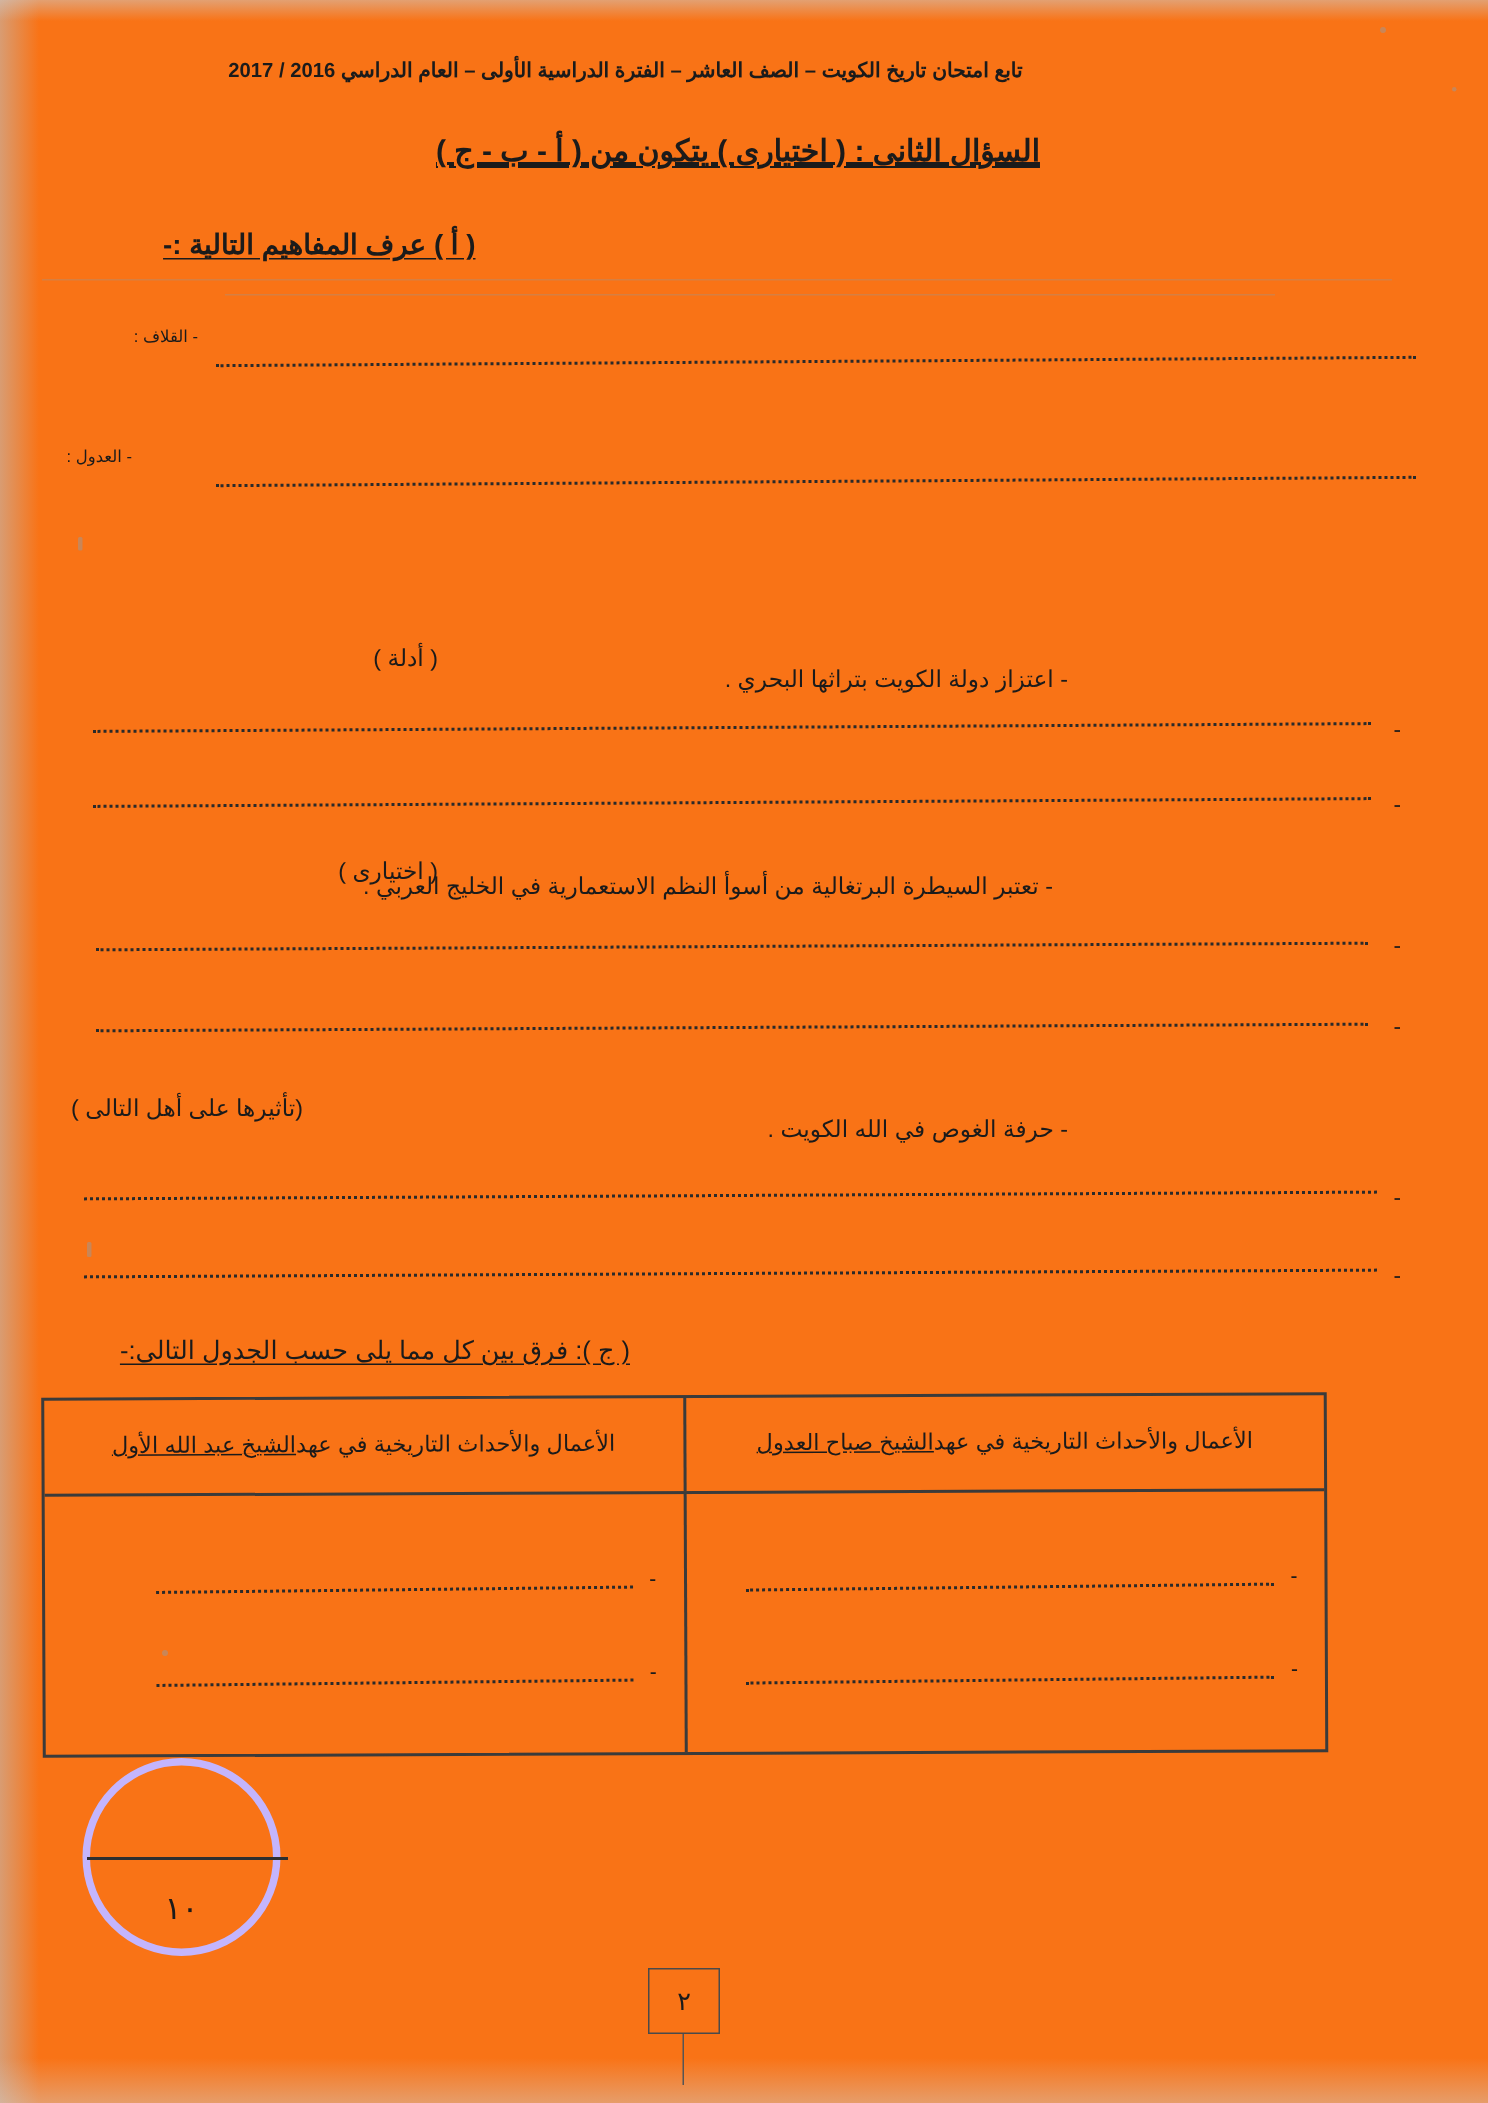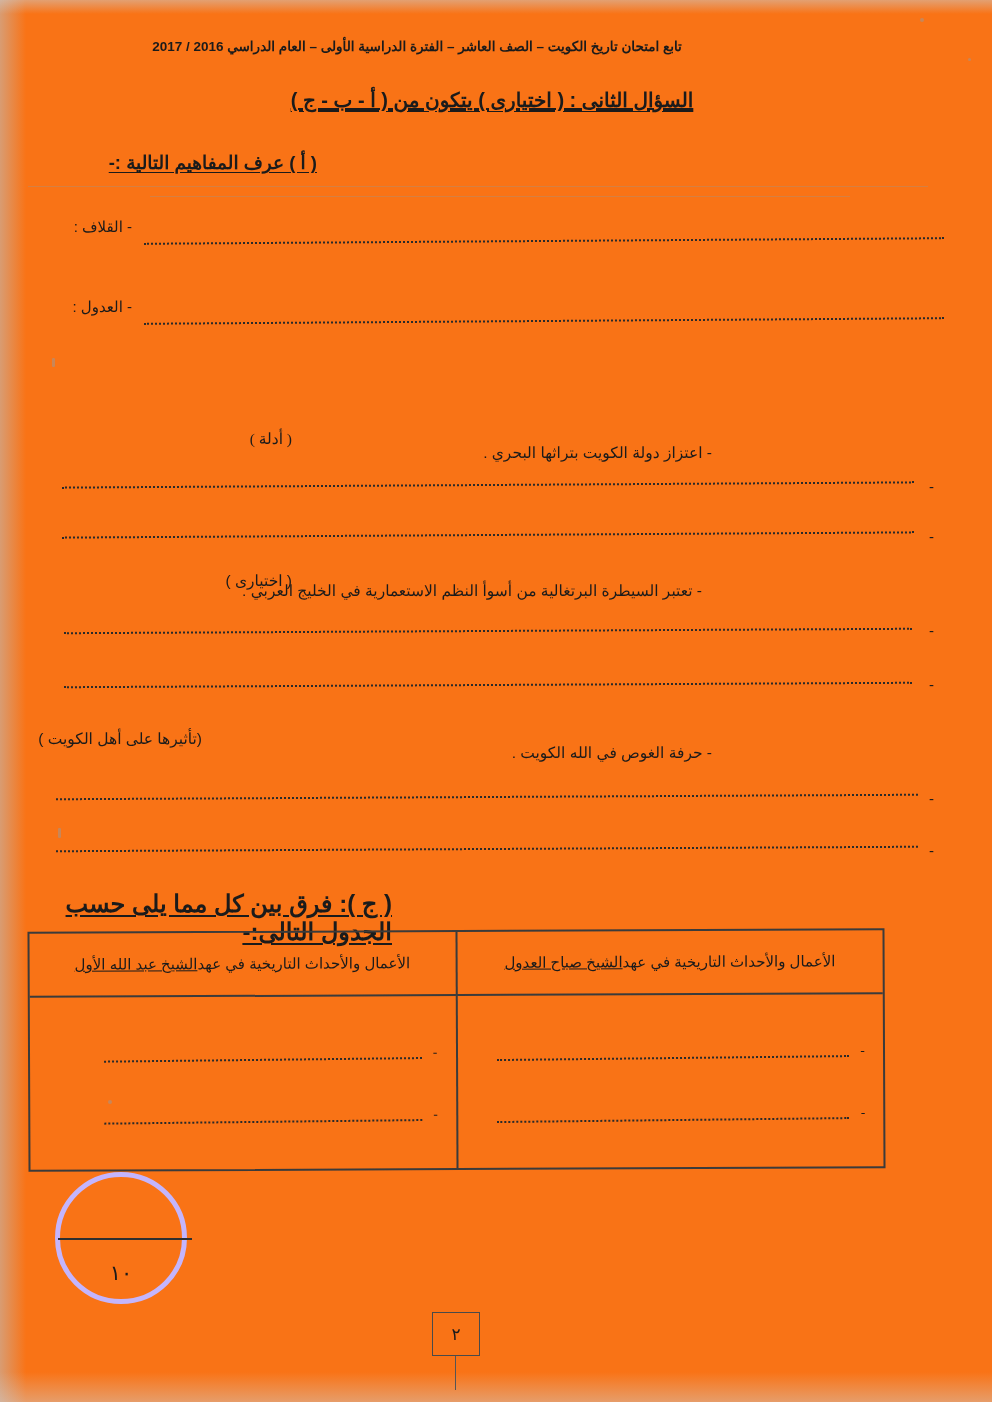--- a/index.html
+++ b/index.html
@@ -81,25 +81,25 @@
     top: 152px;
     right: 675px;
     font-size: 18.5px;
     font-weight: bold;
     text-decoration: underline;
     text-underline-offset: 3px;
   }
 
   .concept {
     position: absolute;
-    font-size: 15px;
+    font-size: 11px;
     white-space: nowrap;
   }
   .concept-1 { top: 218px; right: 860px; }
-  .concept-2 { top: 298px; right: 860px; }
+  .concept-2 { top: 298px; right: 904px; }
 
   .dots {
     position: absolute;
     border-bottom: 2.5px dotted #2a2a2a;
     height: 0;
   }
 
   
   .part-b-title {
     position: absolute;
@@ -123,23 +123,23 @@
   }
   .dash-mark {
     position: absolute;
     font-size: 15px;
   }
 
   
   .part-c-title {
     position: absolute;
     top: 890px;
-    right: 600px;
-    font-size: 24px;
-    font-weight: bold;
+    right: 572px;
+    font-size: 17px;
+    font-weight: normal;
     text-decoration: underline;
     text-underline-offset: 3px;
   }
 
   .table-wrap {
     position: absolute;
     top: 930px;
     left: 28px;
     width: 857px;
     height: 240px;
@@ -268,35 +268,35 @@
   <div class="part-a-title">( أ ) عرف المفاهيم التالية :-</div>
 
   <div class="concept concept-1">- القلاف  :</div>
   <div class="dots" style="top:240px; right:48px; width:800px; transform:rotate(-0.4deg);"></div>
 
   <div class="concept concept-2">- العدول  :</div>
   <div class="dots" style="top:320px; right:48px; width:800px; transform:rotate(-0.4deg);"></div>
 
 
   <div class="item-text" style="top:444px; right:280px;">- اعتزاز دولة الكويت بتراثها البحري .</div>
-  <div class="item-bracket" style="top:430px; right:700px;font-family:Liberation Serif, serif;">( أدلة )</div>
+  <div class="item-bracket" style="top:430px; right:700px;">( أدلة )</div>
   <div class="dash-mark" style="top:478px; right:58px;">-</div>
   <div class="dots" style="top:484px; right:78px; width:852px; transform:rotate(-0.35deg);"></div>
   <div class="dash-mark" style="top:528px; right:58px;">-</div>
   <div class="dots" style="top:534px; right:78px; width:852px; transform:rotate(-0.35deg);"></div>
 
   <div class="item-text" style="top:582px; right:290px;">- تعتبر السيطرة البرتغالية من أسوأ النظم الاستعمارية في الخليج  العربي .</div>
   <div class="item-bracket" style="top:572px; right:700px;">( اختيارى )</div>
   <div class="dash-mark" style="top:622px; right:58px;">-</div>
   <div class="dots" style="top:630px; right:80px; width:848px; transform:rotate(-0.3deg);"></div>
   <div class="dash-mark" style="top:676px; right:58px;">-</div>
   <div class="dots" style="top:684px; right:80px; width:848px; transform:rotate(-0.3deg);"></div>
 
   <div class="item-text" style="top:744px; right:280px;">- حرفة الغوص في الله الكويت .</div>
-  <div class="item-bracket" style="top:730px; right:790px;">(تأثيرها على أهل الكويت )</div>
+  <div class="item-bracket" style="top:730px; right:790px;">(تأثيرها على أهل التالى )</div>
   <div class="dash-mark" style="top:790px; right:58px;">-</div>
   <div class="dots" style="top:796px; right:74px; width:862px; transform:rotate(-0.3deg);"></div>
   <div class="dash-mark" style="top:842px; right:58px;">-</div>
   <div class="dots" style="top:848px; right:74px; width:862px; transform:rotate(-0.3deg);"></div>
 
   <div class="part-c-title">( ج ): فرق بين كل مما يلى حسب الجدول التالى:-</div>
 
   <div class="table-wrap">
     <div class="table-head">
       <div class="cell">الأعمال والأحداث التاريخية في عهد <span class="u-ink">الشيخ صباح العدول</span></div>

